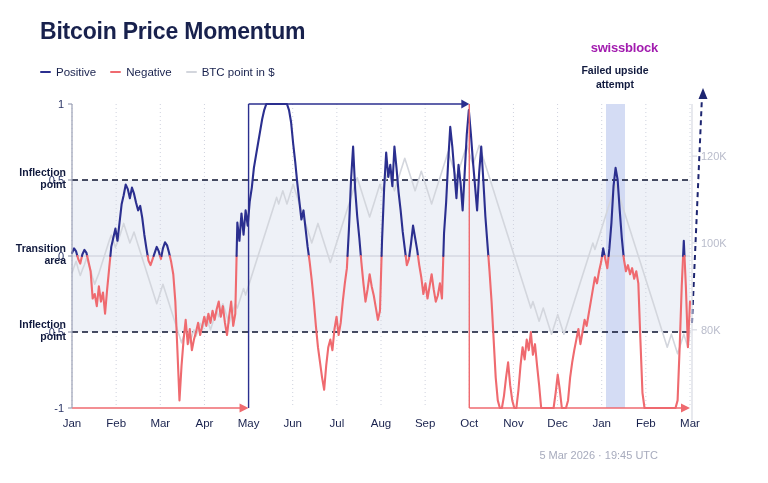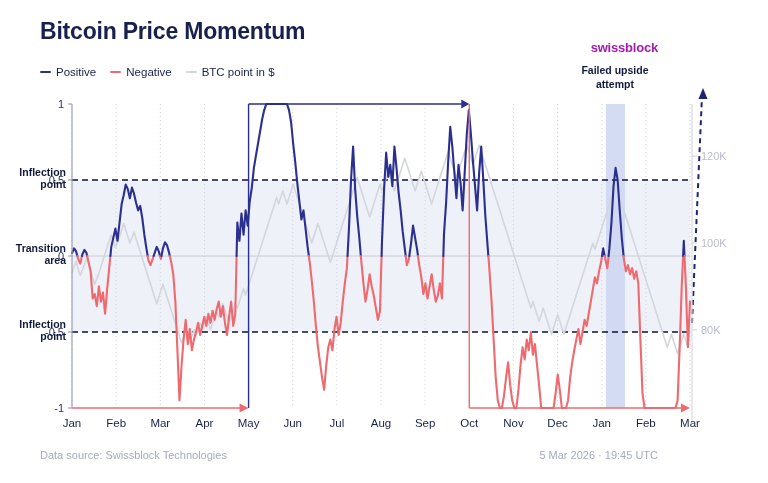--- a/index.html
+++ b/index.html
@@ -170,16 +170,15 @@
         <text x="66" y="188" text-anchor="end" class="side-note">point</text>
         <text x="66" y="252" text-anchor="end" class="side-note">Transition</text>
         <text x="66" y="264" text-anchor="end" class="side-note">area</text>
         <text x="66" y="328" text-anchor="end" class="side-note">Inflection</text>
         <text x="66" y="340" text-anchor="end" class="side-note">point</text>
         <text x="615" y="74" text-anchor="middle" class="annot">Failed upside</text>
         <text x="615" y="88" text-anchor="middle" class="annot">attempt</text>
       </svg>
   </div>
 
-  <div class="footer-left">Data source: Swissblock Technologies</div>
   <div class="footer-right">5 Mar 2026 · 19:45 UTC</div>
 
 </div>
 
 </body></html>

